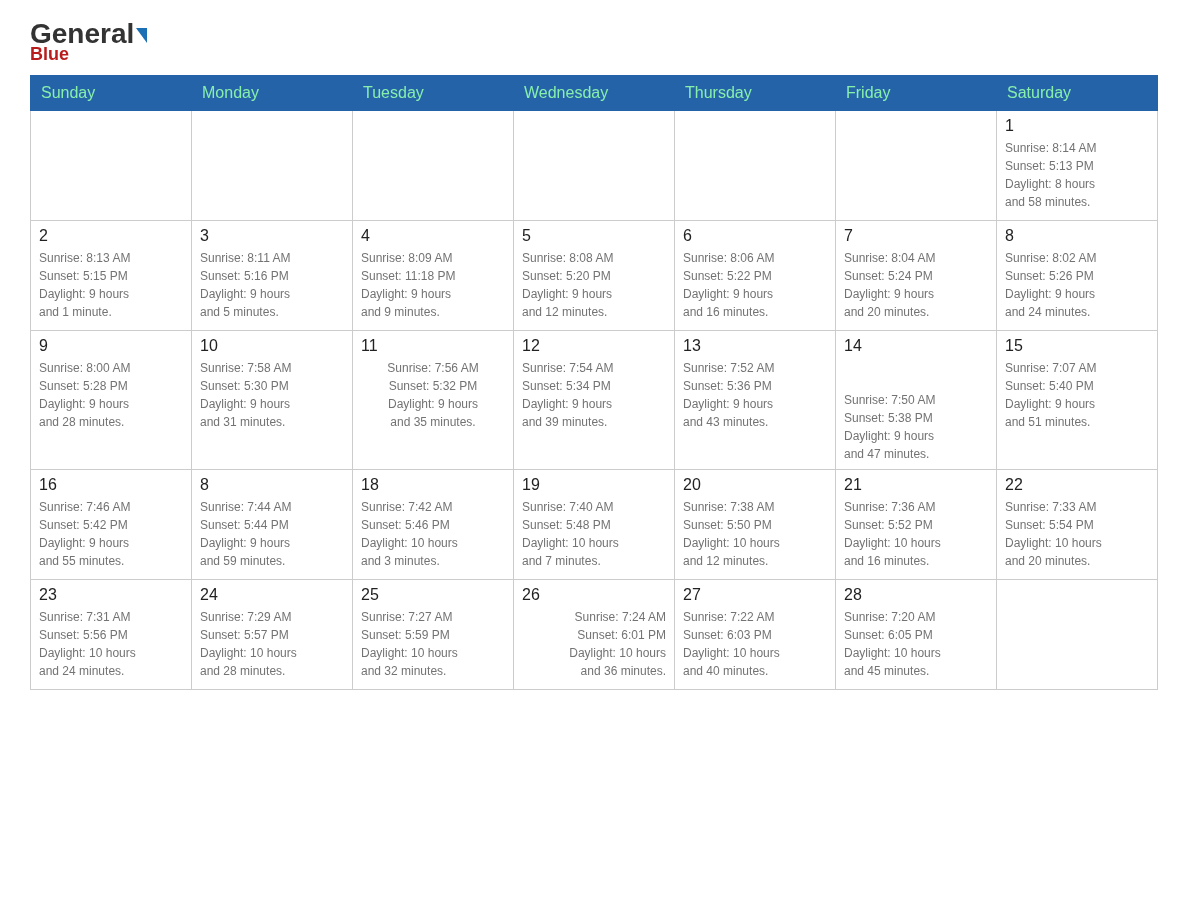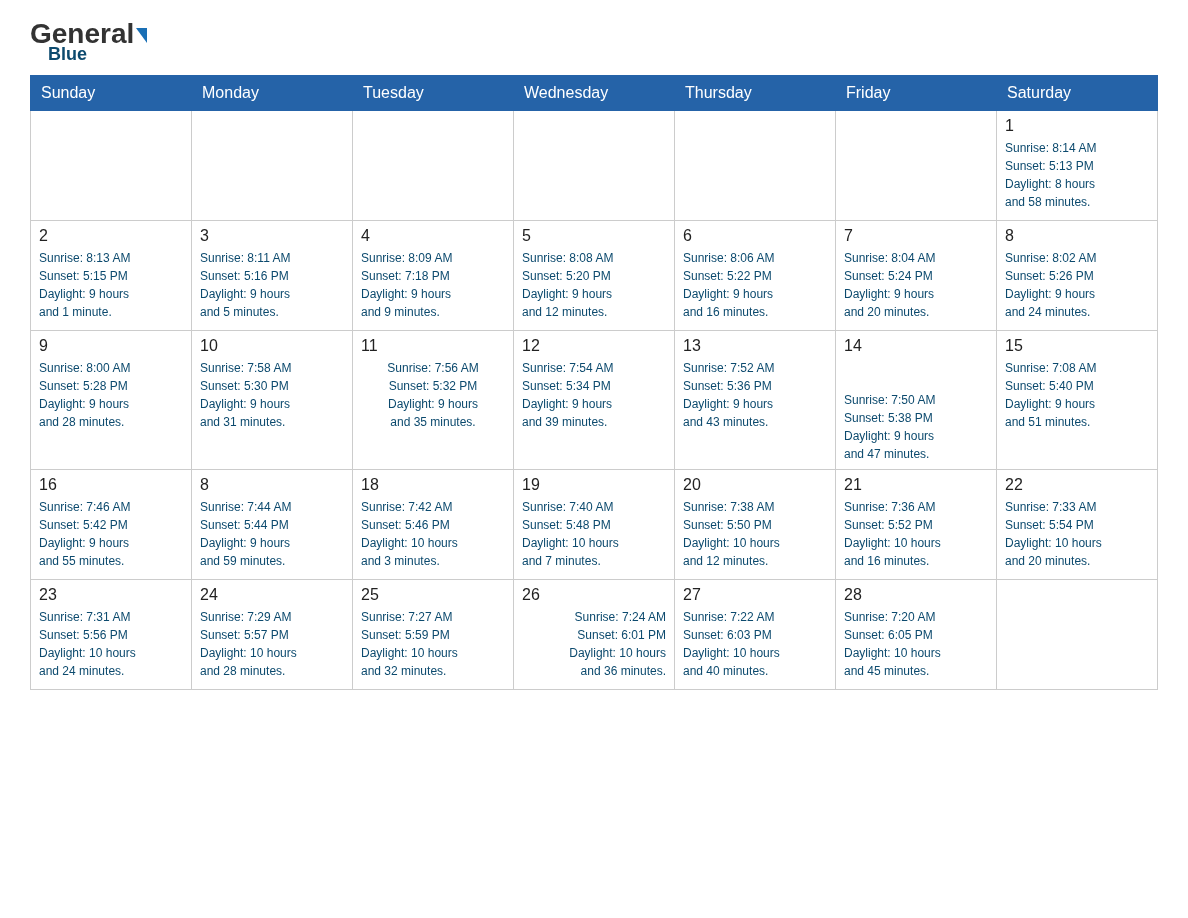--- a/index.html
+++ b/index.html
@@ -22,25 +22,24 @@
       flex-direction: column;
       align-items: flex-start;
     }
     .logo-text {
       font-size: 28px;
       font-weight: bold;
       color: #333;
       line-height: 1;
     }
     .logo-underline {
-      color: #0c4a6e;
+      color: #b91c1c;
       font-size: 18px;
       font-weight: bold;
       margin-top: -4px;
-      margin-left: 18px;
     }
     .title-block {
       text-align: right;
     }
     .calendar-title {
       font-size: 52px;
       font-weight: bold;
       color: #1a1a1a;
       line-height: 1.1;
     }
@@ -49,21 +48,21 @@
       color: #333;
       margin-top: 4px;
     }
     .calendar {
       width: 100%;
       border-collapse: collapse;
       margin-top: 10px;
     }
     .calendar thead tr th {
       background-color: #2563a8;
-      color: #ffffff;
+      color: #86efac;
       font-size: 16px;
       font-weight: normal;
       padding: 8px 10px;
       text-align: left;
       border: 1px solid #2563a8;
     }
     .calendar tbody tr td {
       vertical-align: top;
       border: 1px solid #ccc;
       padding: 6px 8px;
@@ -77,21 +76,21 @@
     }
     .day-number {
       font-size: 16px;
       font-weight: normal;
       color: #222;
       display: block;
       margin-bottom: 4px;
     }
     .day-info {
       font-size: 12px;
-      color: #0c4a6e;
+      color: #737373;
       line-height: 1.5;
     }
     .week-row td {
       border-top: 2px solid #2563a8;
     }
   </style>
 </head>
 <body>
 
 <div class="header-row">
@@ -144,21 +143,21 @@
         <td>
           <span class="day-number">3</span>
           <div class="day-info" style="white-space: pre-line;">Sunrise: 8:11 AM
 Sunset: 5:16 PM
 Daylight: 9 hours
 and 5 minutes.</div>
         </td>
         <td>
           <span class="day-number">4</span>
           <div class="day-info" style="white-space: pre-line;">Sunrise: 8:09 AM
-Sunset: 7:18 PM
+Sunset: 11:18 PM
 Daylight: 9 hours
 and 9 minutes.</div>
         </td>
         <td>
           <span class="day-number">5</span>
           <div class="day-info" style="white-space: pre-line;">Sunrise: 8:08 AM
 Sunset: 5:20 PM
 Daylight: 9 hours
 and 12 minutes.</div>
         </td>
@@ -222,21 +221,21 @@
         </td>
         <td>
           <span class="day-number">14</span>
           <div class="day-info" style="white-space: pre-line; margin-top: 36px;">Sunrise: 7:50 AM
 Sunset: 5:38 PM
 Daylight: 9 hours
 and 47 minutes.</div>
         </td>
         <td>
           <span class="day-number">15</span>
-          <div class="day-info" style="white-space: pre-line;">Sunrise: 7:08 AM
+          <div class="day-info" style="white-space: pre-line;">Sunrise: 7:07 AM
 Sunset: 5:40 PM
 Daylight: 9 hours
 and 51 minutes.</div>
         </td>
       </tr>
       <tr class="week-row">
         <td>
           <span class="day-number">16</span>
           <div class="day-info" style="white-space: pre-line;">Sunrise: 7:46 AM
 Sunset: 5:42 PM

